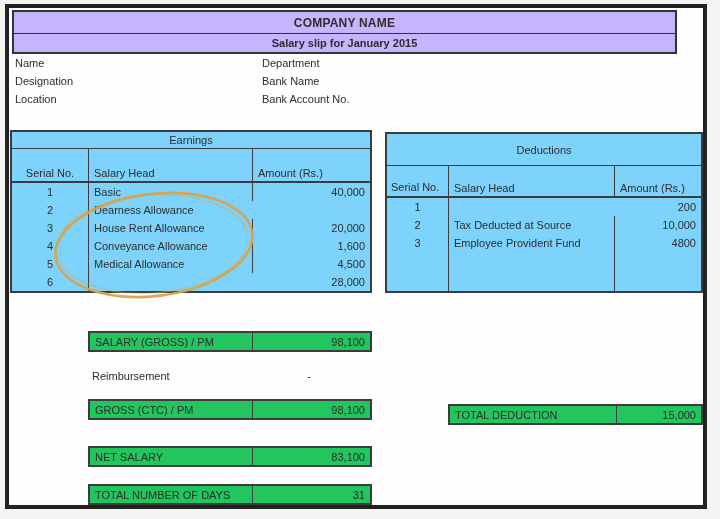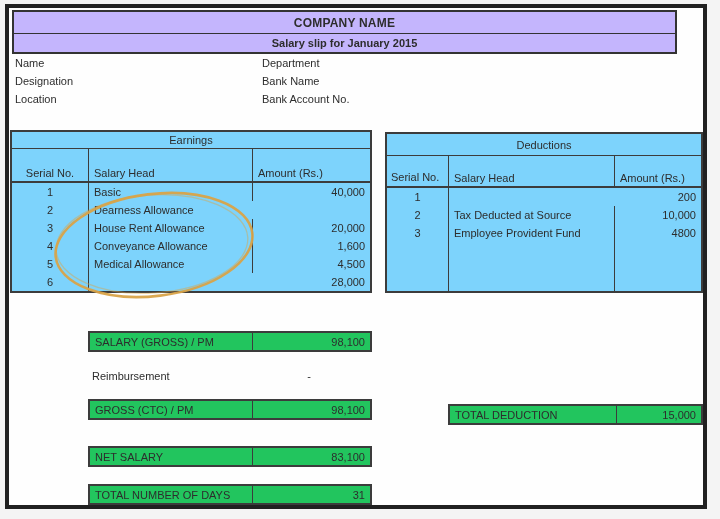--- a/index.html
+++ b/index.html
@@ -74,21 +74,21 @@
   .c.right { justify-content: flex-end; padding-right: 5px; }
 
   .earnings { left: 10px; top: 130px; width: 362px; height: 163px; }
   .earnings .tbl-title { height: 17px; }
   .earnings .tbl-head  { height: 34px; }
   .earnings .c-serial { flex: 0 0 77px; }
   .earnings .c-head   { flex: 0 0 164px; }
   .earnings .c-amount { flex: 1 1 auto; }
 
   .deductions { left: 385px; top: 132px; width: 318px; height: 161px; }
-  .deductions .tbl-title { height: 22px; }
+  .deductions .tbl-title { height: 32px; }
   .deductions .tbl-head  { height: 32px; }
   .deductions .c-serial { flex: 0 0 62px; }
   .deductions .c-head   { flex: 0 0 166px; }
   .deductions .c-amount { flex: 1 1 auto; }
   .deductions .hd-serial { line-height: 1.15; padding-left: 4px; padding-bottom: 2px; align-items: flex-end; }
 
   
   .sumbox {
     position: absolute;
     height: 21px;

